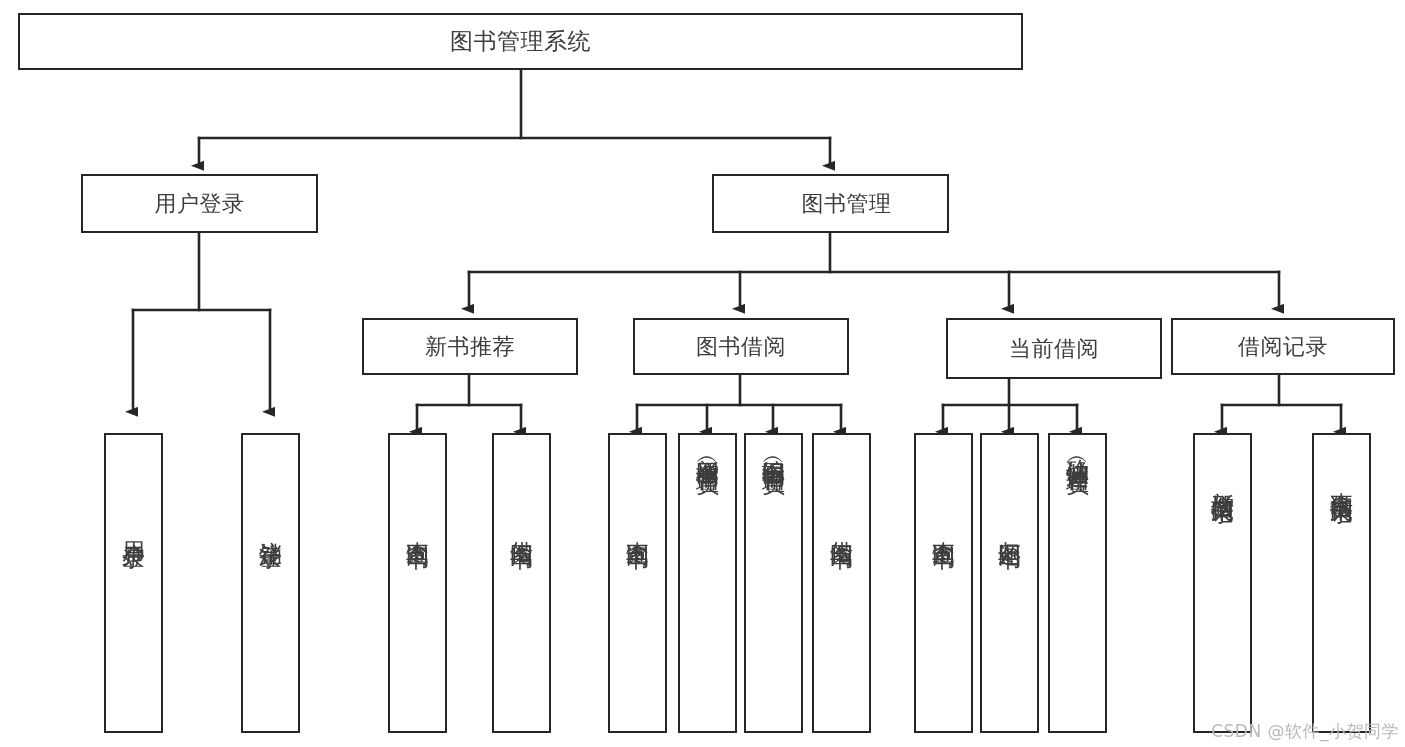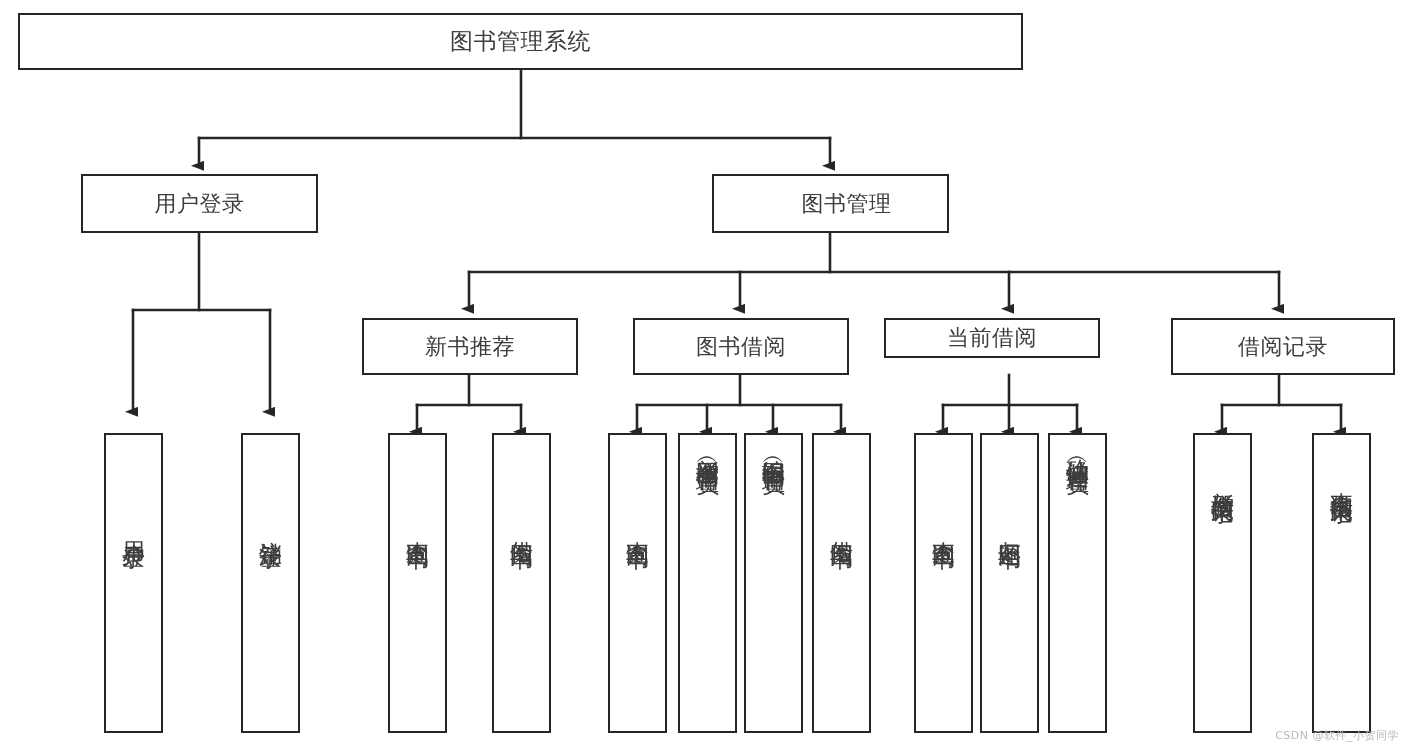--- a/index.html
+++ b/index.html
@@ -61,21 +61,21 @@
   }
   
   #node-root .lbl { font-size: 23px; }
   #node-user-login .lbl,
   #node-book-manage .lbl { font-size: 22px; }
 
   .watermark {
     position: absolute;
     right: 6px;
     bottom: 4px;
-    font-size: 11px;
+    font-size: 17px;
     color: #b9b9b9;
     z-index: 5;
     white-space: nowrap;
     letter-spacing: 0.5px;
   }
 </style>
 </head>
 <body>
 
 <div id="canvas">
@@ -143,21 +143,21 @@
   </div>
 
   <div class="node horiz" id="node-book-borrow" style="left:633px; top:318px; width:216px; height:57px;">
     <span class="lbl">图书借阅</span>
   </div>
 
   <div class="node horiz" id="node-new-book-rec" style="left:362px; top:318px; width:216px; height:57px;">
     <span class="lbl">新书推荐</span>
   </div>
 
-  <div class="node horiz" id="node-current-borrow" style="left:884px; top:318px; width:216px; height:40px;">
+  <div class="node horiz" id="node-current-borrow" style="left:946px; top:318px; width:216px; height:61px;">
     <span class="lbl">当前借阅</span>
   </div>
 
   <div class="node horiz" id="node-borrow-record" style="left:1171px; top:318px; width:224px; height:57px;">
     <span class="lbl">借阅记录</span>
   </div>
 
   <div class="node vert" style="left:104px; top:433px; width:59px; height:300px; padding-top:88px;">
     <span class="lbl">用户登录</span>
   </div>

